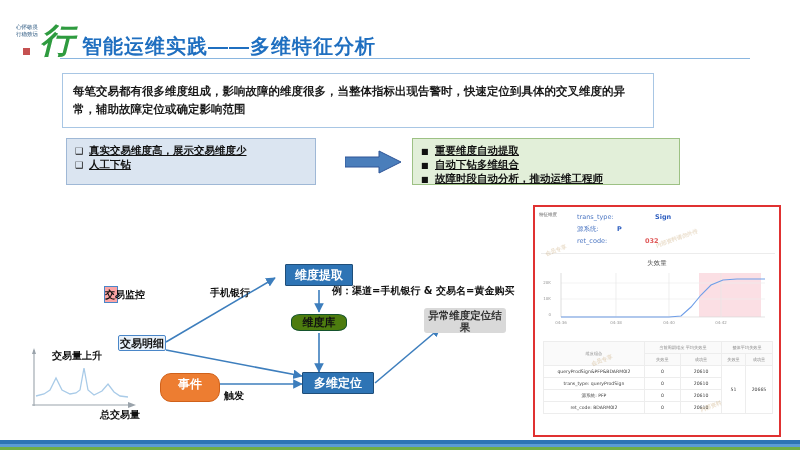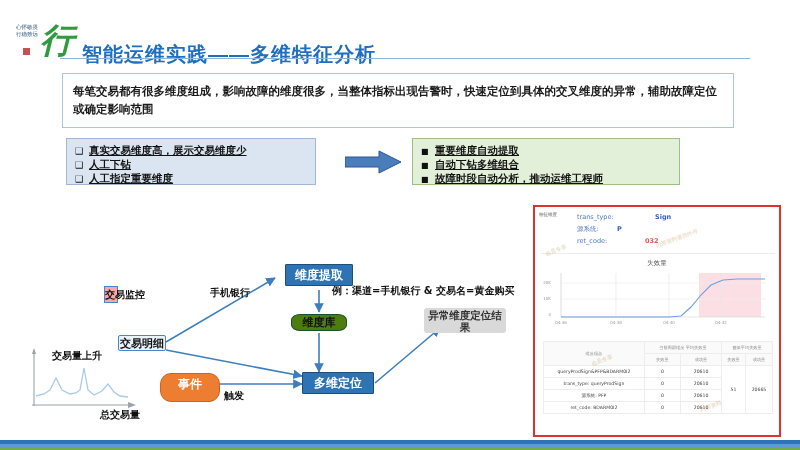--- a/index.html
+++ b/index.html
@@ -73,39 +73,39 @@
     color: #2e9b3f;
     font-size: 34px;
     line-height: 44px;
     font-family: "DejaVu Serif", serif;
     font-style: italic;
     font-weight: bold;
   }
 
   .title {
     position: absolute;
-    left: 82px; top: 41px;
+    left: 82px; top: 33px;
     font-size: 20px;
     font-weight: bold;
     color: #1f6fc0;
     letter-spacing: 1px;
     white-space: nowrap;
   }
   .title-rule {
     position: absolute;
     left: 60px; top: 58px;
     width: 690px; height: 1px;
     background: #8ab6e0;
   }
 
   
   .intro {
     position: absolute;
     left: 62px; top: 73px;
-    width: 672px;
+    width: 592px;
     padding: 8px 10px 9px 10px;
     box-sizing: border-box;
     border: 1px solid #a8c6e4;
     background: #ffffff;
     font-size: 11.5px;
     line-height: 18px;
     color: #1a1a1a;
     font-weight: bold;
     font-family: "DejaVu Sans", sans-serif;
   }
@@ -348,21 +348,20 @@
   </div>
 
   <div class="title">智能运维实践——多维特征分析</div>
   <div class="title-rule"></div>
 
   <div class="intro">每笔交易都有很多维度组成，影响故障的维度很多，当整体指标出现告警时，快速定位到具体的交叉维度的异常，辅助故障定位或确定影响范围</div>
 
   <div class="cmp-left">
     <div class="cmp-item bullet-hollow">真实交易维度高，展示交易维度少</div>
     <div class="cmp-item bullet-hollow">人工下钻</div>
-    <div class="cmp-item bullet-hollow">人工指定重要维度</div>
   </div>
 
   <svg class="arrow-mid" viewBox="0 0 58 24">
     <path d="M0 7 L34 7 L34 1 L56 12 L34 23 L34 17 L0 17 Z" fill="#4a7ebb" stroke="#2f5597" stroke-width="1"></path>
   </svg>
 
   <div class="cmp-right">
     <div class="cmp-item bullet-solid">重要维度自动提取</div>
     <div class="cmp-item bullet-solid">自动下钻多维组合</div>
     <div class="cmp-item bullet-solid">故障时段自动分析，推动运维工程师</div>

